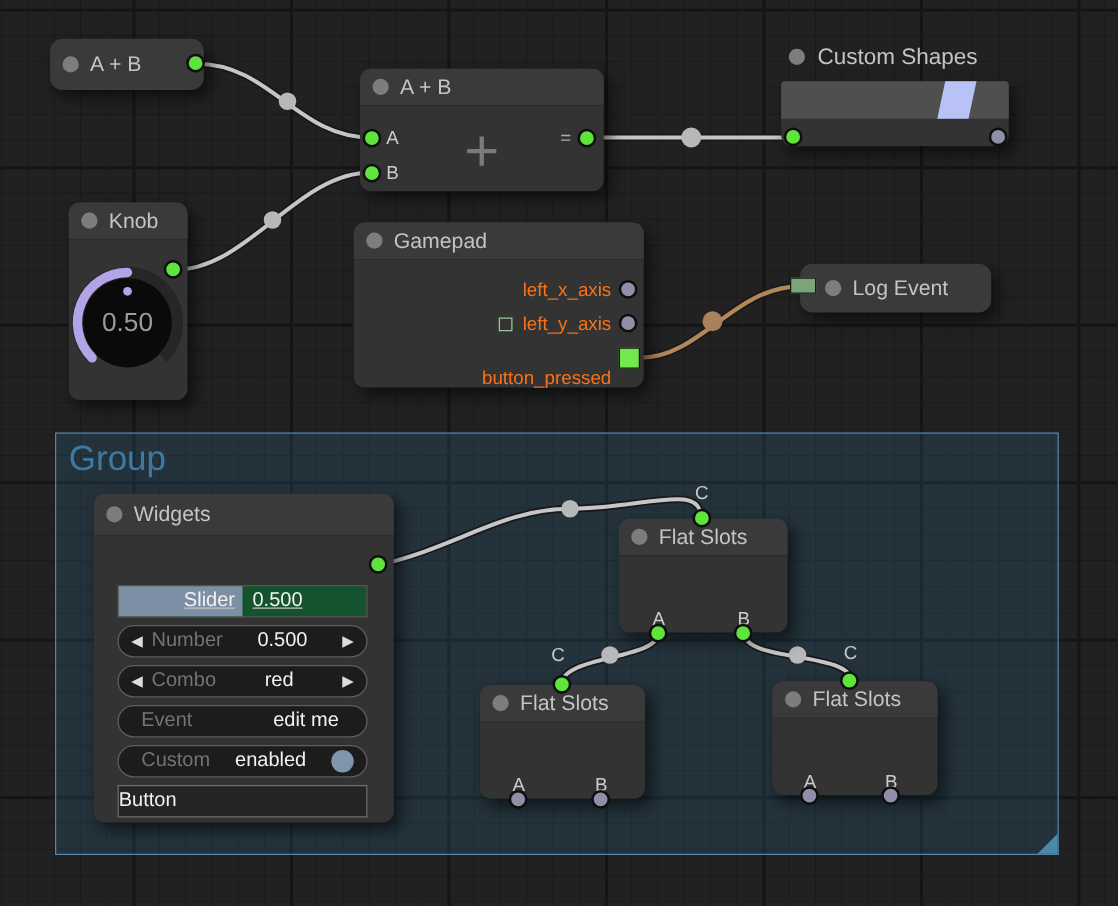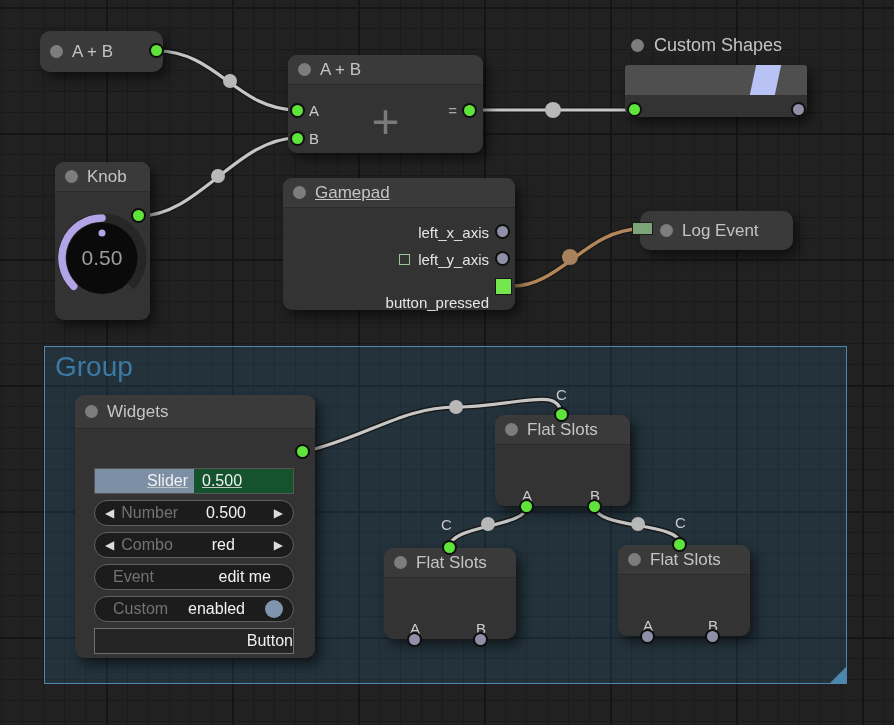--- a/index.html
+++ b/index.html
@@ -57,21 +57,21 @@
     display:flex; align-items:center; justify-content:center;
     font-size:48px; font-weight:300; color:#7a7a7a; }
 
   
   .cs-band { position:relative; height:30px; background:#4f4f4f; border-radius:3px 3px 0 0; overflow:hidden; }
   .cs-para { position:absolute; left:128px; top:-2px; width:25px; height:34px;
     background:#b9c2f4; transform:skewX(-12deg); }
 
   
   .gp-row { position:absolute; right:26px; display:flex; align-items:center; gap:8px;
-    height:16px; font-size:15px; color:#e5e5e5; }
+    height:16px; font-size:15px; color:#f97316; }
   .gp-square-outline { width:11px; height:11px; border:1.5px solid #9cc79a; background:transparent; }
   .gp-event-slot { position:absolute; left:212px; top:100px; width:17px; height:17px;
     background:#74e74e; border:1px solid #141414; z-index:4; }
   .le-square { position:absolute; left:-8px; top:11px; width:21px; height:13px;
     background:#7ba478; border:1px solid #1a1a1a; z-index:4; }
 
   
   .wstack { position:absolute; left:19px; top:73px; width:200px; }
   .widget-row { position:relative; width:200px; height:26px; margin-bottom:6px; font-size:16px; }
   .slider { display:flex; background:#14532d; border:1px solid #555; height:26px;text-decoration:underline; }
@@ -79,21 +79,21 @@
     justify-content:flex-end; padding-right:6px; color:#f2f2f2; }
   .slider-val { display:flex; align-items:center; padding-left:8px; color:#f2f2f2; }
   .pill { display:flex; align-items:center; height:26px; background:#1c1c1c;
     border:1.5px solid #5f5f5f; border-radius:13px; padding:0 10px; }
   .pill .arrow { color:#dddddd; font-size:12px; flex:none; }
   .pill .wlabel { color:#737373; margin-left:7px; flex:none; }
   .pill .wvalue { flex:1; text-align:center; color:#f2f2f2; }
   .pill .wvalue-right { flex:1; text-align:right; color:#f2f2f2; padding-right:12px; }
   .toggle-dot { width:18px; height:18px; border-radius:50%; background:#7e95ad; flex:none; }
   .wbutton { height:26px; background:#242424; border:1px solid #707070;
-    display:flex; align-items:center; justify-content:flex-end; color:#f0f0f0; }
+    display:flex; align-items:center; justify-content:flex-start; color:#f0f0f0; }
 </style>
 </head>
 <body>
 
 <div class="canvas">
 
   <div class="group">
     <div class="group-label">Group</div>
     <div class="group-resize"></div>
   </div>
@@ -176,21 +176,21 @@
     <svg width="95" height="128" style="position:absolute;left:0;top:30px;">
       <circle cx="47" cy="66" r="36" fill="#0a0a0a"></circle>
       <path d="M18.7,94.3 A40,40 0 1,1 75.3,94.3" stroke="#262626" stroke-width="9" fill="none"></path>
       <path d="M18.7,94.3 A40,40 0 0,1 47,26" stroke="#b2a4e6" stroke-width="7.5" stroke-linecap="round" fill="none"></path>
       <circle cx="47" cy="41" r="3.5" fill="#b2a4e6"></circle>
       <text x="47" y="73" text-anchor="middle" font-size="21" fill="#9c9c9c" font-family="Liberation Sans, sans-serif">0.50</text>
     </svg>
     <span class="dot" style="left:76px;top:46px;"></span>
   </div>
 
-  <div class="node" style="left:283px;top:178px;width:232px;height:132px;text-decoration:underline;">
+  <div class="node" style="left:283px;top:178px;width:232px;height:132px;">
     <div class="node-title">
       <span class="tdot"></span>
       <span>Gamepad</span>
     </div>
     <div class="gp-row" style="top:46px;">
       <span>left_x_axis</span>
     </div>
     <span class="dot gray" style="left:212px;top:46px;"></span>
     <div class="gp-row" style="top:73px;">
       <span class="gp-square-outline"></span>

